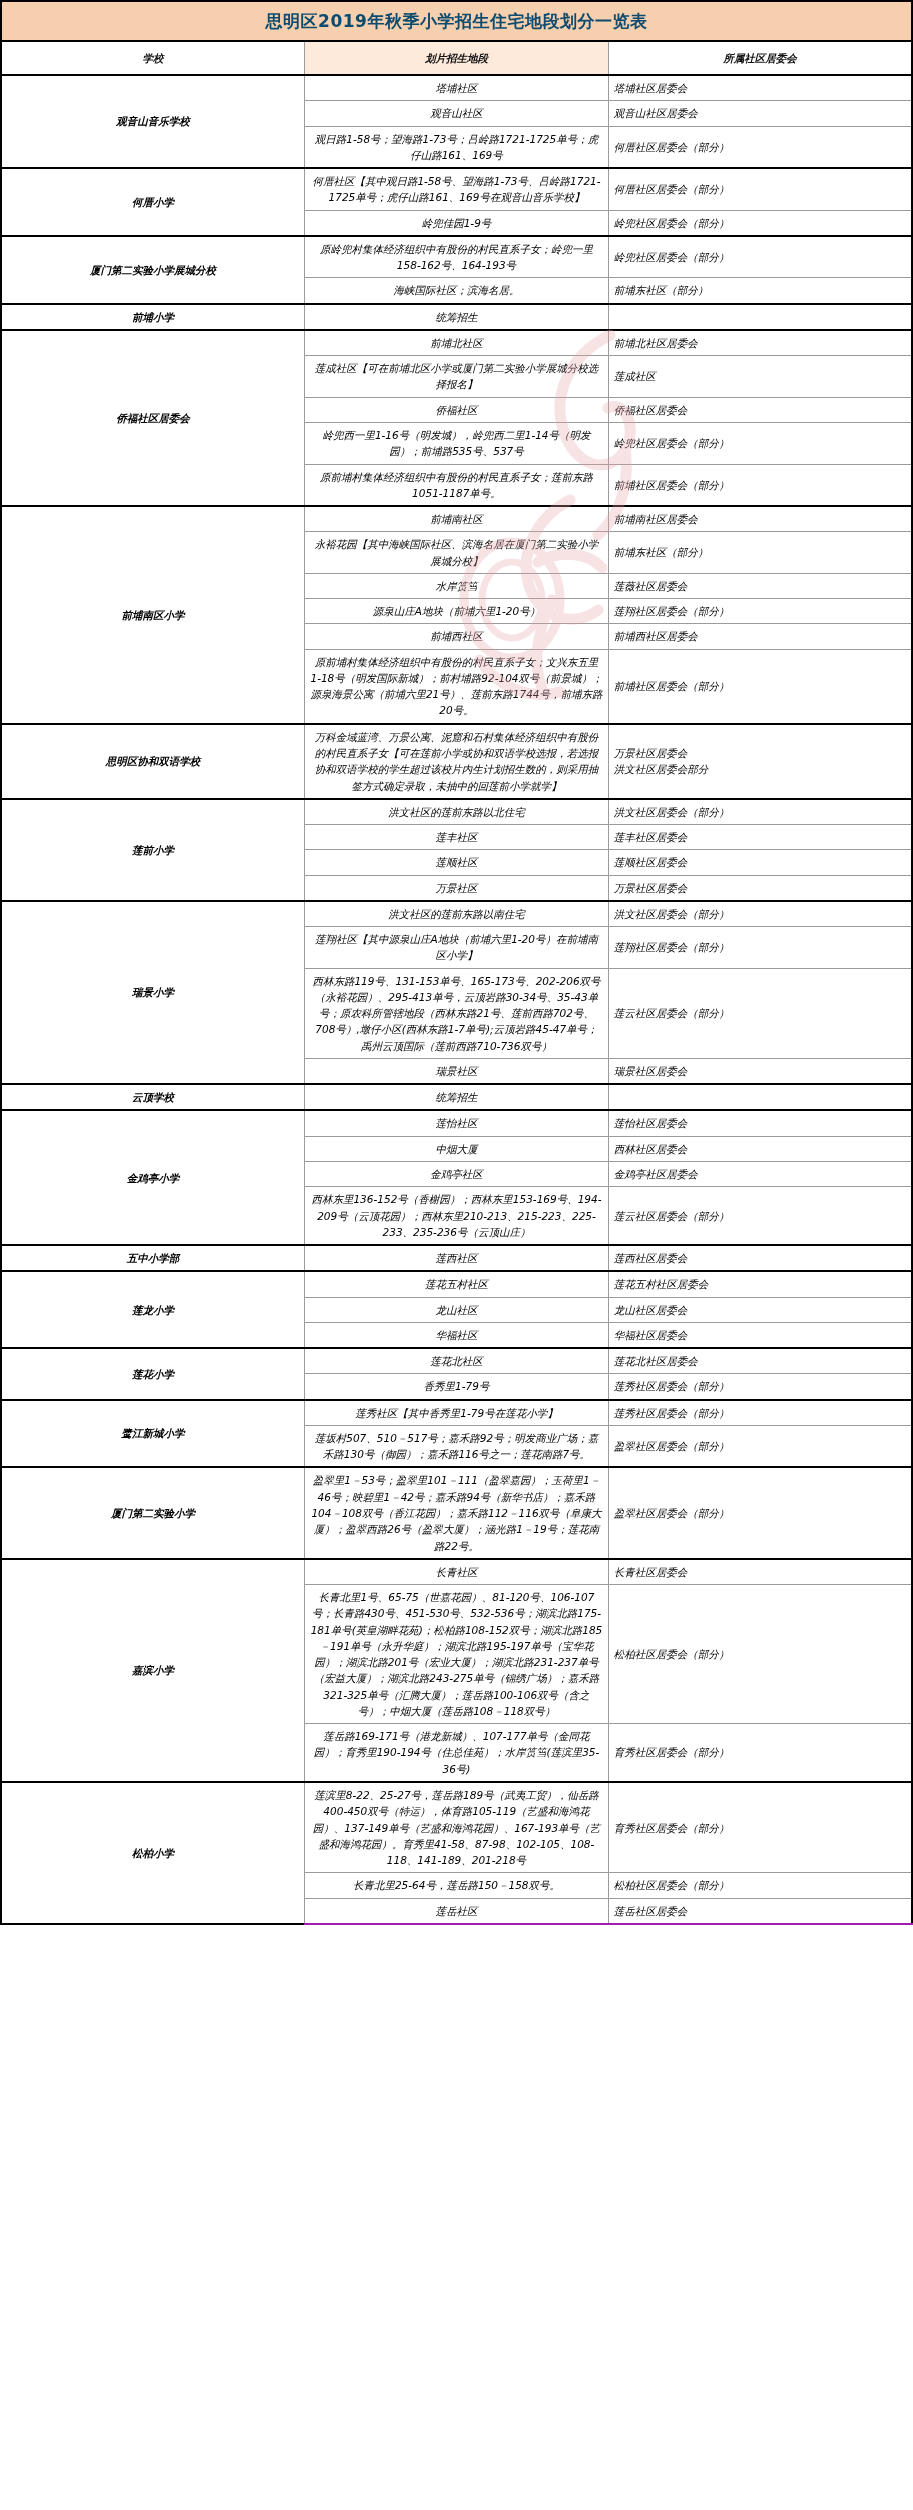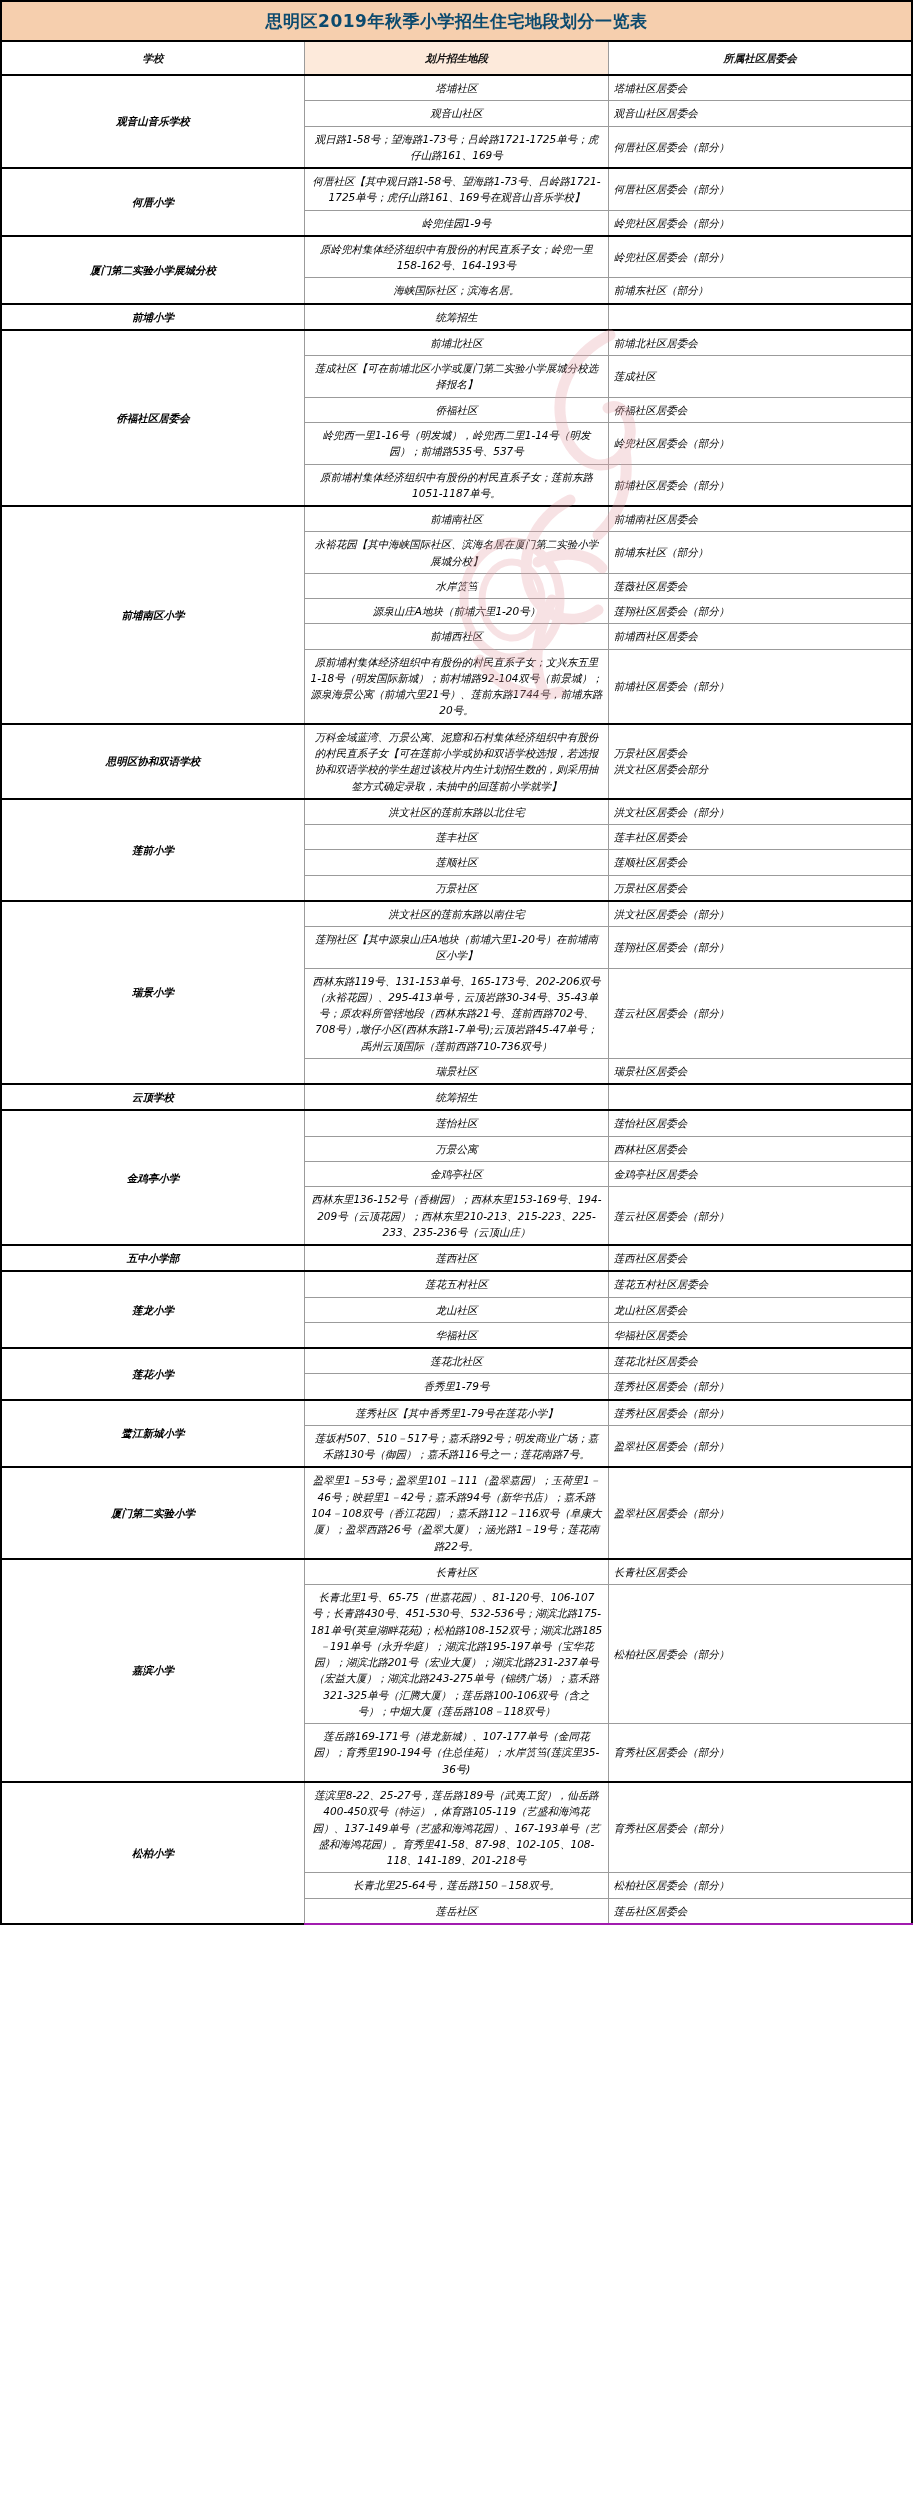--- a/index.html
+++ b/index.html
@@ -250,21 +250,21 @@
           <td class="school" rowspan="1">云顶学校</td>
           <td class="area">统筹招生</td>
           <td class="comm"></td>
         </tr>
         <tr class="group-start">
           <td class="school" rowspan="4">金鸡亭小学</td>
           <td class="area">莲怡社区</td>
           <td class="comm">莲怡社区居委会</td>
         </tr>
         <tr>
-          <td class="area">万景公寓</td>
+          <td class="area">中烟大厦</td>
           <td class="comm">西林社区居委会</td>
         </tr>
         <tr>
           <td class="area">金鸡亭社区</td>
           <td class="comm">金鸡亭社区居委会</td>
         </tr>
         <tr>
           <td class="area">西林东里136-152号（香榭园）；西林东里153-169号、194-209号（云顶花园）；西林东里210-213、215-223、225-233、235-236号（云顶山庄）</td>
           <td class="comm">莲云社区居委会（部分）</td>
         </tr>

